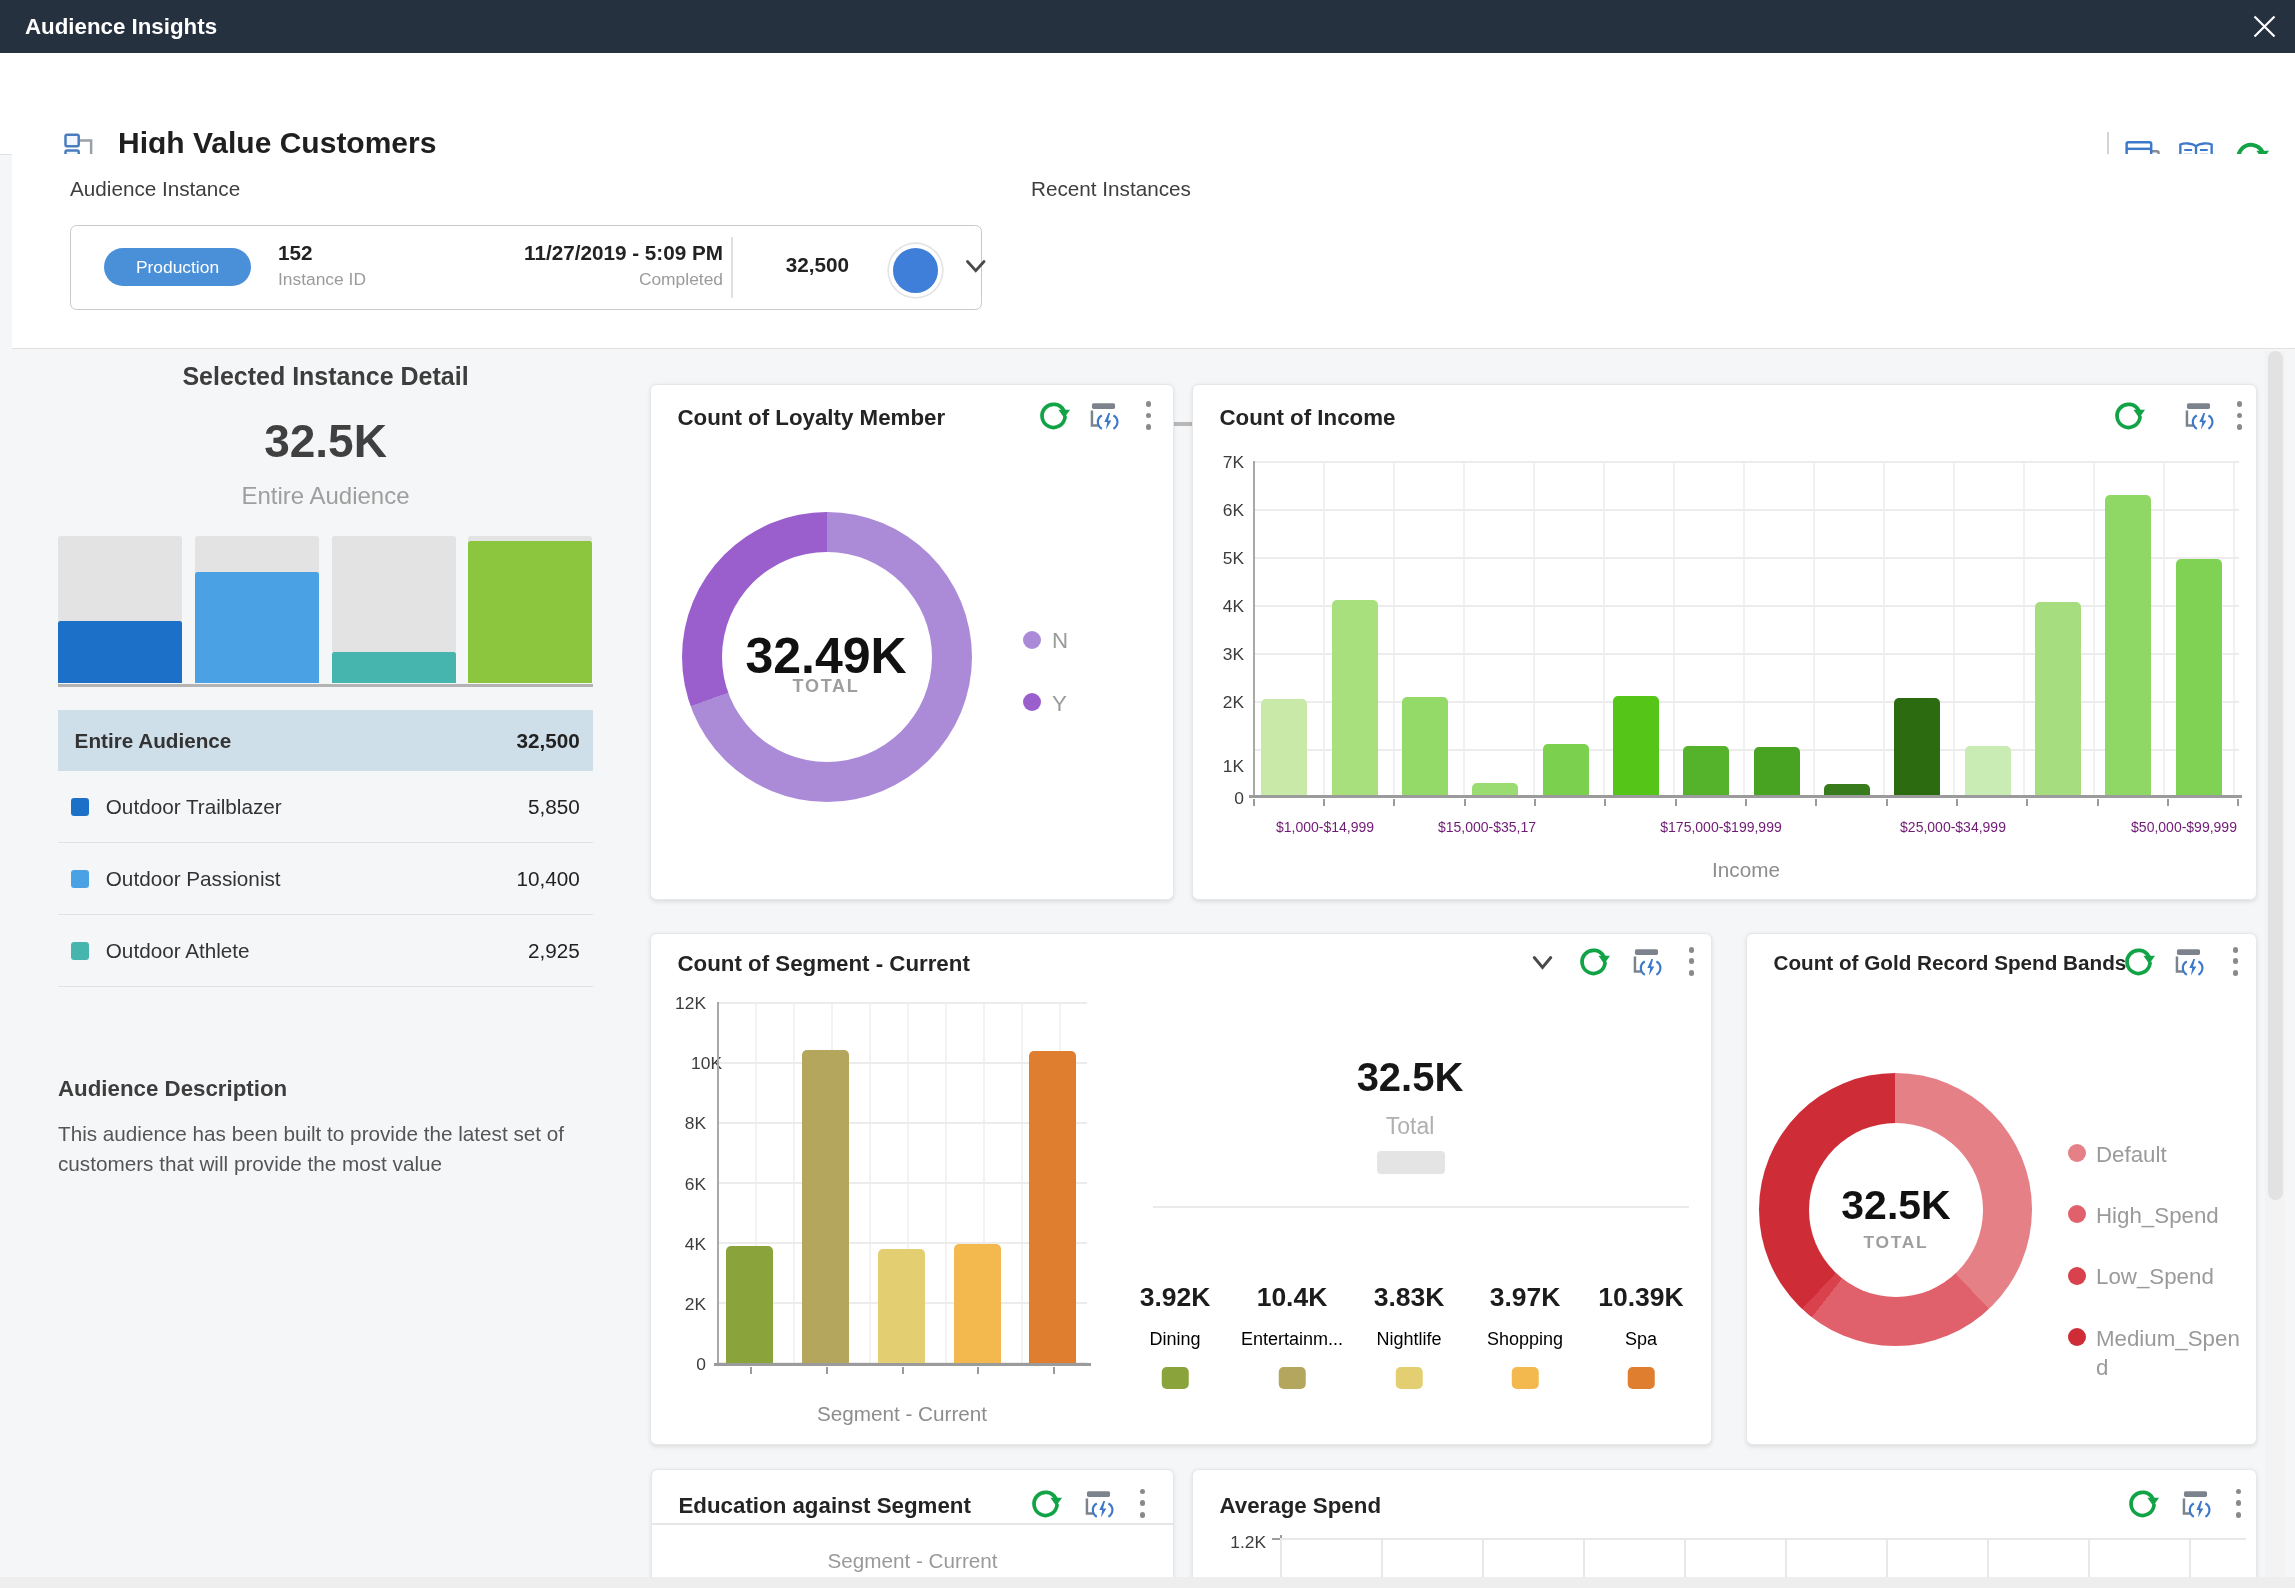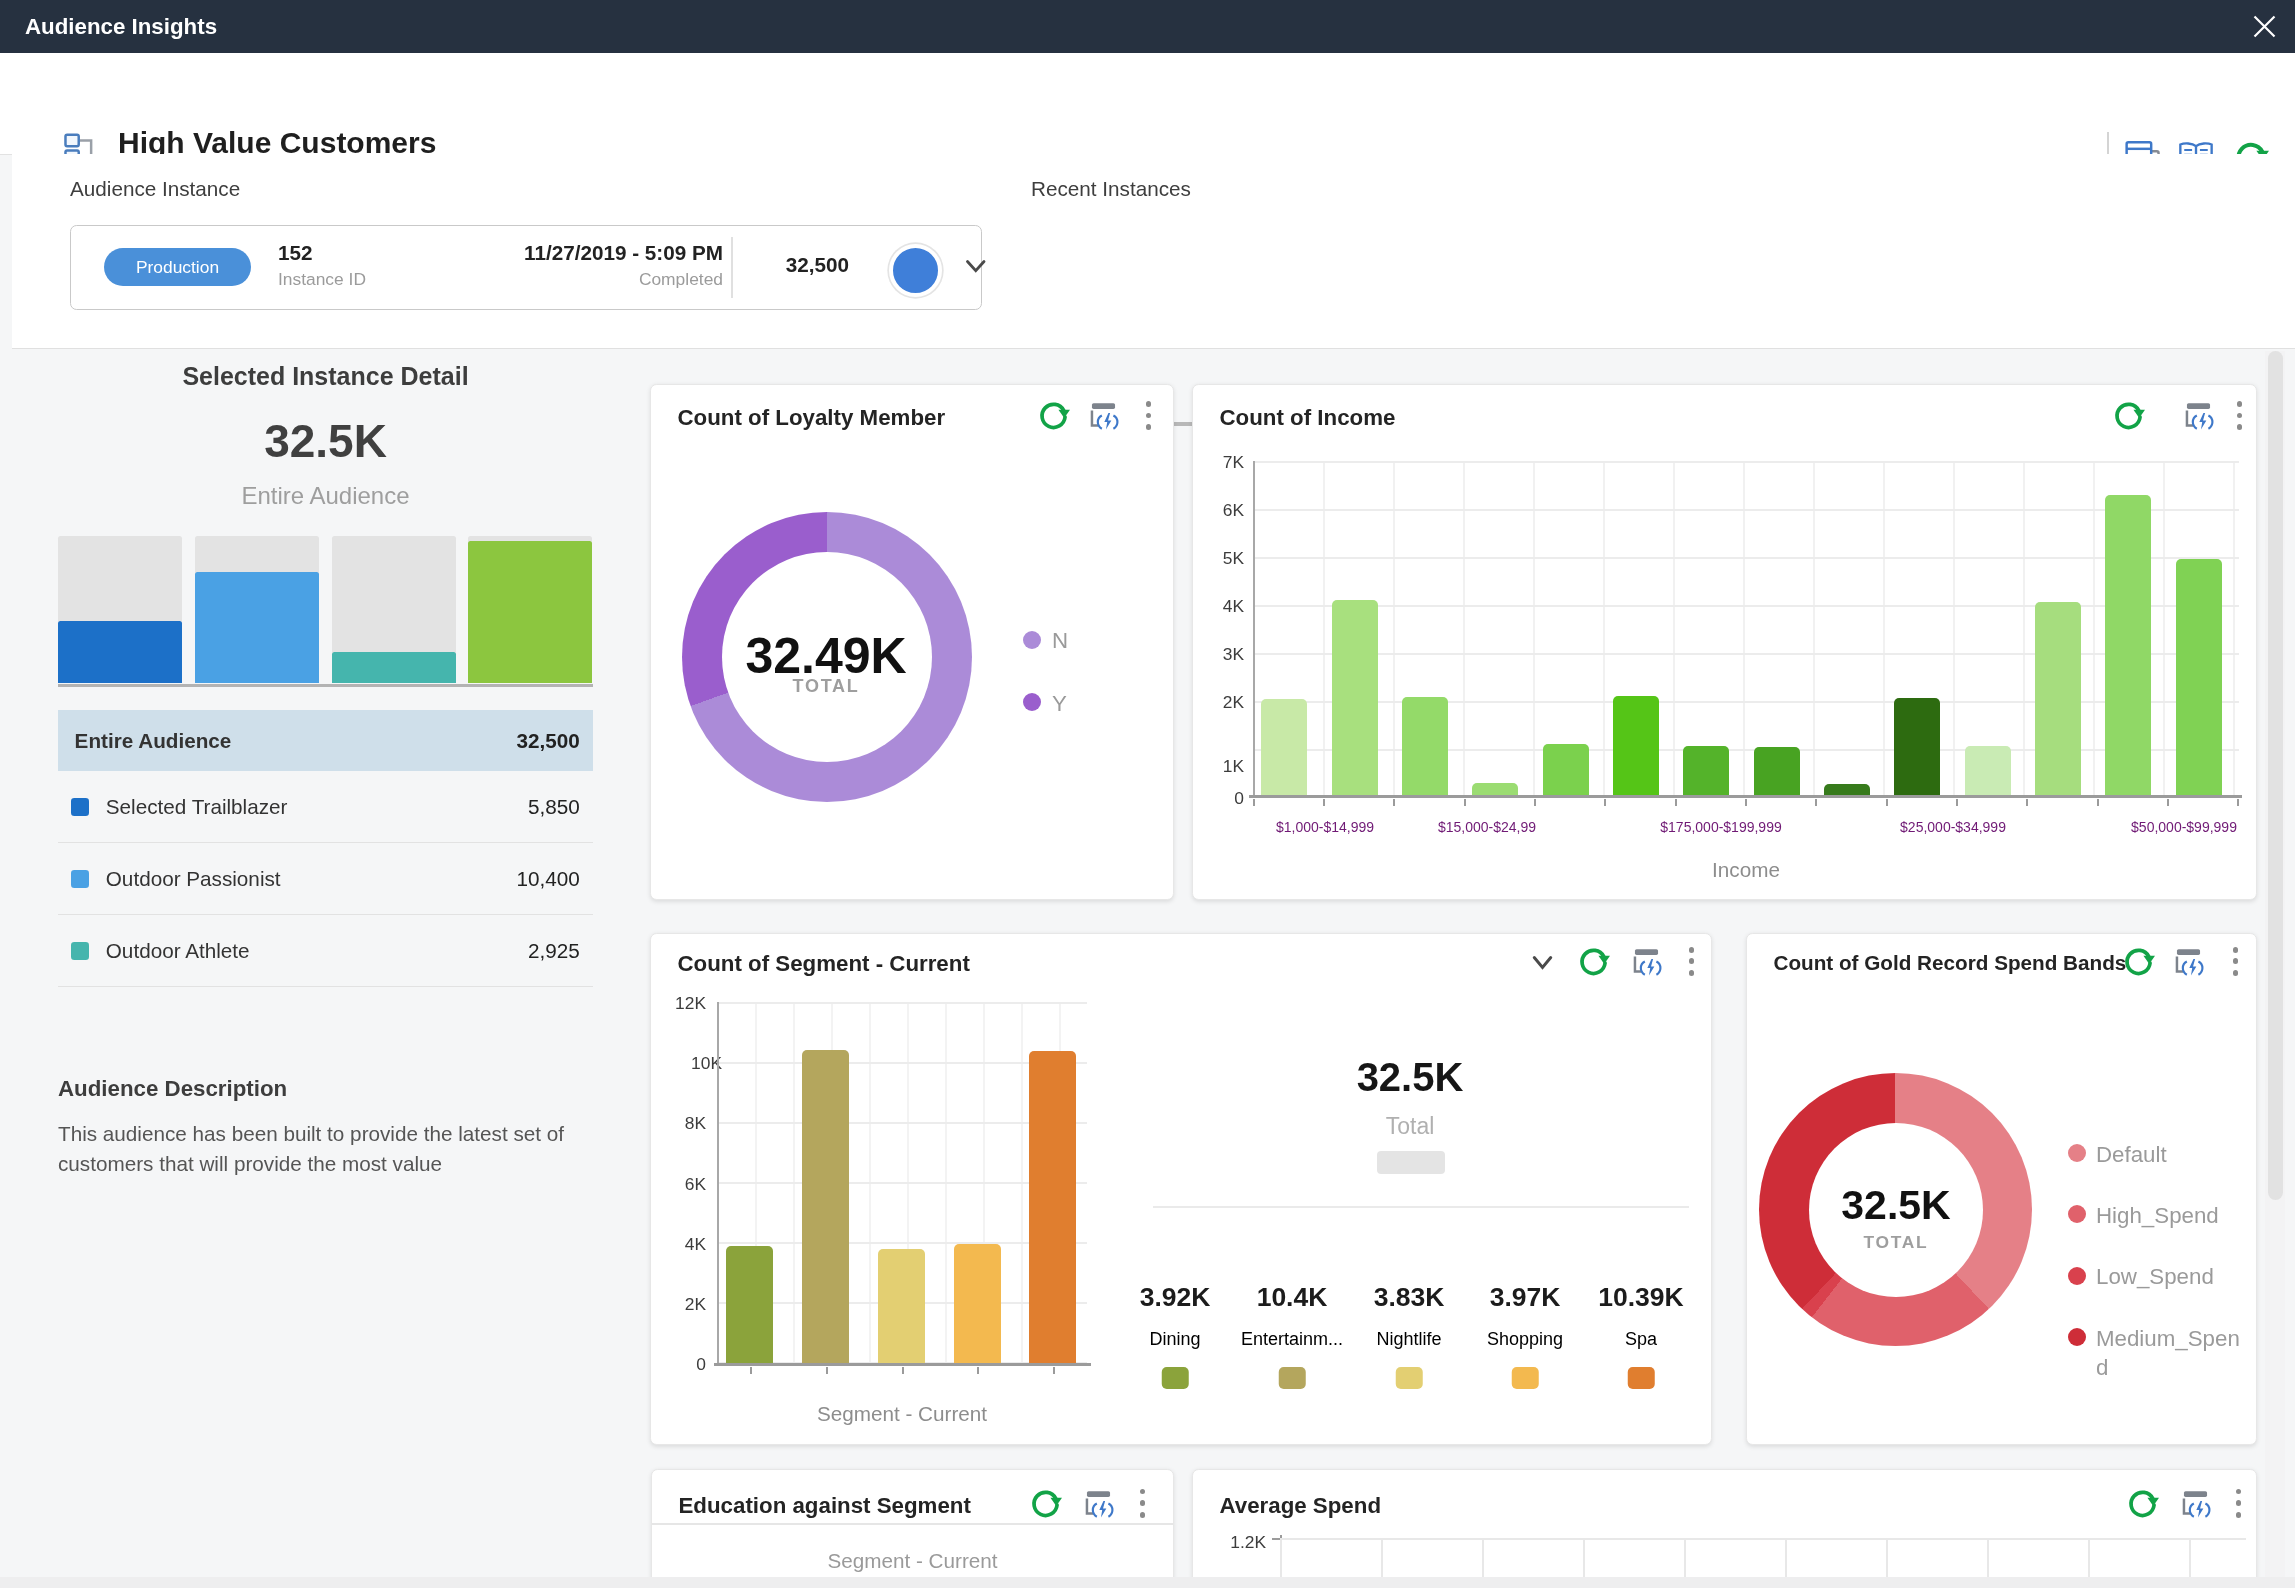--- a/index.html
+++ b/index.html
@@ -179,21 +179,21 @@
   </div>
 <div class="mini-axis"></div>
 
 <div class="rows">
   <div class="row hl">
     <span class="lab">Entire Audience</span>
     <span class="val">32,500</span>
   </div>
   <div class="row">
     <span class="sw" style="background-color: rgb(28, 112, 200);"></span>
-    <span class="lab">Selected Trailblazer</span>
+    <span class="lab">Outdoor Trailblazer</span>
     <span class="val">5,850</span>
   </div>
   <div class="row">
     <span class="sw" style="background-color: rgb(74, 161, 228);"></span>
     <span class="lab">Outdoor Passionist</span>
     <span class="val">10,400</span>
   </div>
   <div class="row">
     <span class="sw" style="background-color: rgb(69, 181, 173);"></span>
     <span class="lab">Outdoor Athlete</span>
@@ -275,21 +275,21 @@
       <div class="vbar" style="left: 641px; width: 46px; height: 99px; background: rgb(45, 107, 16);"></div>
       <div class="vbar" style="left: 712px; width: 46px; height: 51px; background: rgb(201, 235, 180);"></div>
       <div class="vbar" style="left: 782px; width: 46px; height: 195px; background: rgb(166, 221, 126);"></div>
       <div class="vbar" style="left: 852px; width: 46px; height: 302px; background: rgb(144, 216, 102);"></div>
       <div class="vbar" style="left: 923px; width: 46px; height: 238px; background: rgb(128, 210, 84);"></div>
     </div>
   <div class="yaxisline" style="left:60px;top:76px;width:1.7px;height:336px;"></div>
   <div class="baseline" style="left:56px;top:410px;width:993px;height:3.3px;"></div>
   <div>
       <div class="xtick" style="left: 132px; top: 434px;">$1,000-$14,999</div>
-      <div class="xtick" style="left: 294px; top: 434px;">$15,000-$24,99</div>
+      <div class="xtick" style="left: 294px; top: 434px;">$15,000-$35,17</div>
       <div class="xtick" style="left: 528px; top: 434px;">$175,000-$199,999</div>
       <div class="xtick" style="left: 760px; top: 434px;">$25,000-$34,999</div>
       <div class="xtick" style="left: 991px; top: 434px;">$50,000-$99,999</div>
       <div class="tick" style="left: 60px; top: 414px;"></div>
       <div class="tick" style="left: 130px; top: 414px;"></div>
       <div class="tick" style="left: 200px; top: 414px;"></div>
       <div class="tick" style="left: 271px; top: 414px;"></div>
       <div class="tick" style="left: 341px; top: 414px;"></div>
       <div class="tick" style="left: 411px; top: 414px;"></div>
       <div class="tick" style="left: 482px; top: 414px;"></div>

